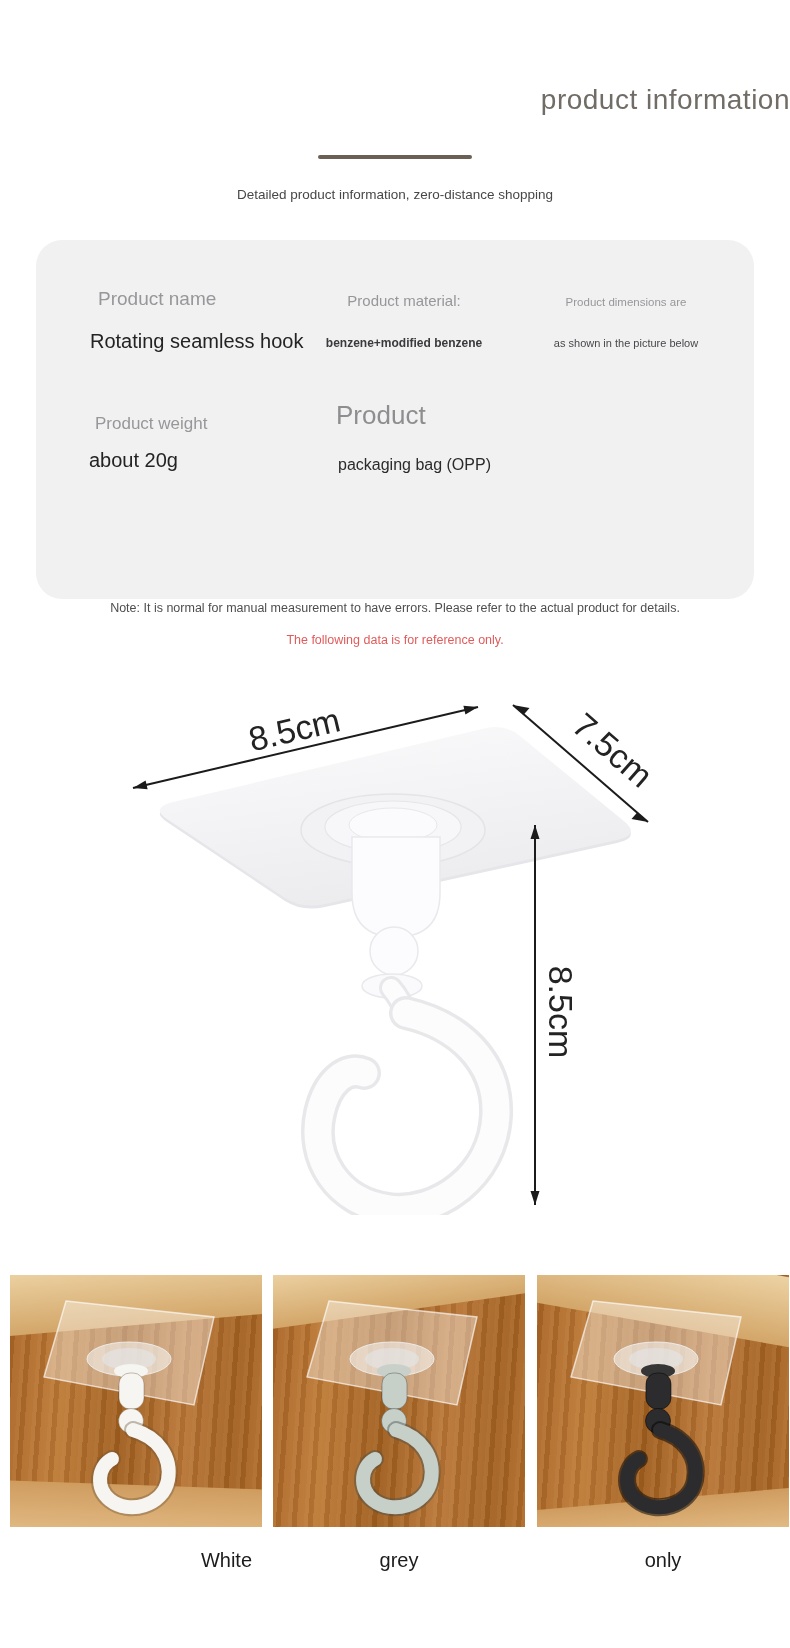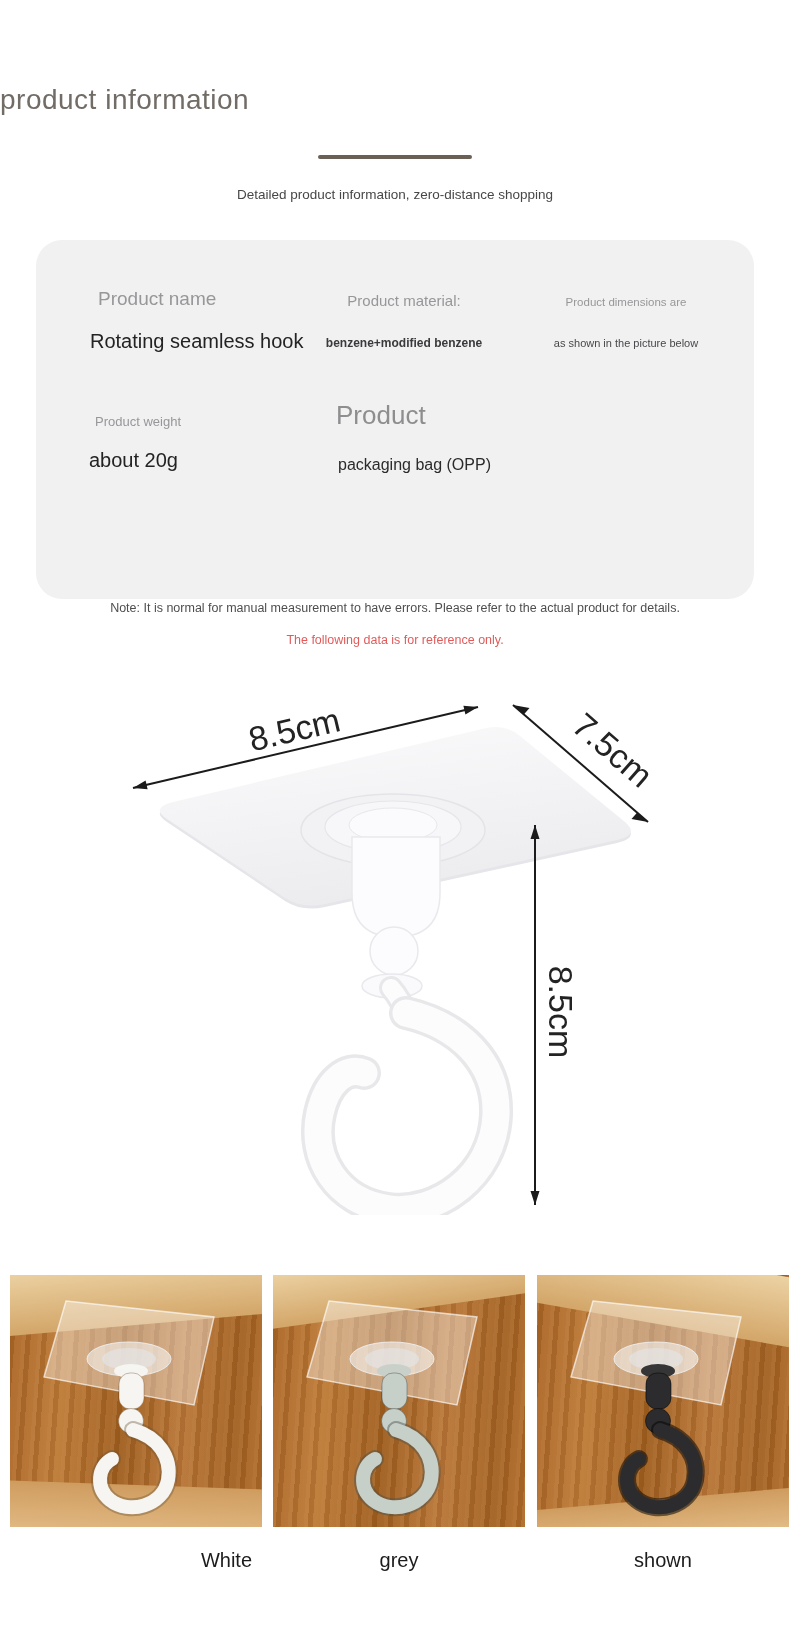--- a/index.html
+++ b/index.html
@@ -1,41 +1,41 @@
 <!DOCTYPE html>
 <html><head>
 <meta charset="utf-8">
 <style>
   html,body{margin:0;padding:0;background:#ffffff;}
   .page{position:relative;width:790px;height:1648px;background:#ffffff;overflow:hidden;
         font-family:"Liberation Sans","DejaVu Sans",sans-serif;}
 
   
-  .title{position:absolute;top:84px;left:0;width:790px;text-align:left;
+  .title{position:absolute;top:84px;left:0;width:790px;text-align:right;
          font-size:28px;font-weight:500;color:#716c66;letter-spacing:.5px;}
   .divider{position:absolute;top:155px;left:318px;width:154px;height:4px;
            background:#6b6055;border-radius:2px;}
   .subtitle{position:absolute;top:187px;left:0;width:790px;text-align:center;
             font-size:13.5px;color:#474747;}
 
   
   .spec-card{position:absolute;top:240px;left:36px;width:718px;height:359px;
              background:#f1f1f2;border-radius:26px;}
   .spec-card .cell{position:absolute;white-space:nowrap;}
   .lbl{color:#97979a;}
   .val{color:#2b2b2c;}
   .f0l{left:62px;top:48px;font-size:19px;}
   .f0v{left:54px;top:90px;font-size:20px;color:#232324;}
   .c2{left:243px;width:250px;text-align:center;}
   .f1l{top:52px;font-size:15px;}
   .f1v{top:96px;font-size:12px;color:#3a3a3c;font-weight:bold;}
   .c3{left:490px;width:200px;text-align:center;}
   .f2l{top:56px;font-size:11.5px;}
   .f2v{top:97px;font-size:11px;color:#48484a;}
-  .f3l{left:59px;top:174px;font-size:13px;}
+  .f3l{left:59px;top:174px;font-size:17px;}
   .f3v{left:53px;top:209px;font-size:20px;color:#232324;}
   .f4l{left:300px;top:160px;font-size:26px;color:#8e8e90;}
   .f4v{left:302px;top:216px;font-size:16px;}
 
   
   .note{position:absolute;top:601px;left:0;width:790px;text-align:center;
         font-size:12.5px;color:#4e4e4e;}
   .ref{position:absolute;top:633px;left:0;width:790px;text-align:center;
        font-size:12.5px;color:#e25b5b;}
 
@@ -205,15 +205,15 @@
       <ellipse class="collar" cx="121" cy="96" rx="17" ry="7"></ellipse>
       <rect class="stem" x="109" y="98" width="25" height="36" rx="11"></rect>
       <circle class="ball" cx="121" cy="146" r="12.5"></circle>
       <path class="hook-outline" d="M 123 155 C 148 162 162 182 158 205 C 153 231 119 240 100 225 C 85 213 88 191 102 184"></path>
       <path class="hook-main" d="M 123 155 C 148 162 162 182 158 205 C 153 231 119 240 100 225 C 85 213 88 191 102 184"></path>
     </svg>
   </div>
 
   <div class="variant-label vl1">White</div>
   <div class="variant-label vl2">grey</div>
-  <div class="variant-label vl3">shown</div>
+  <div class="variant-label vl3">only</div>
 
 </div>
 
 </body></html>

